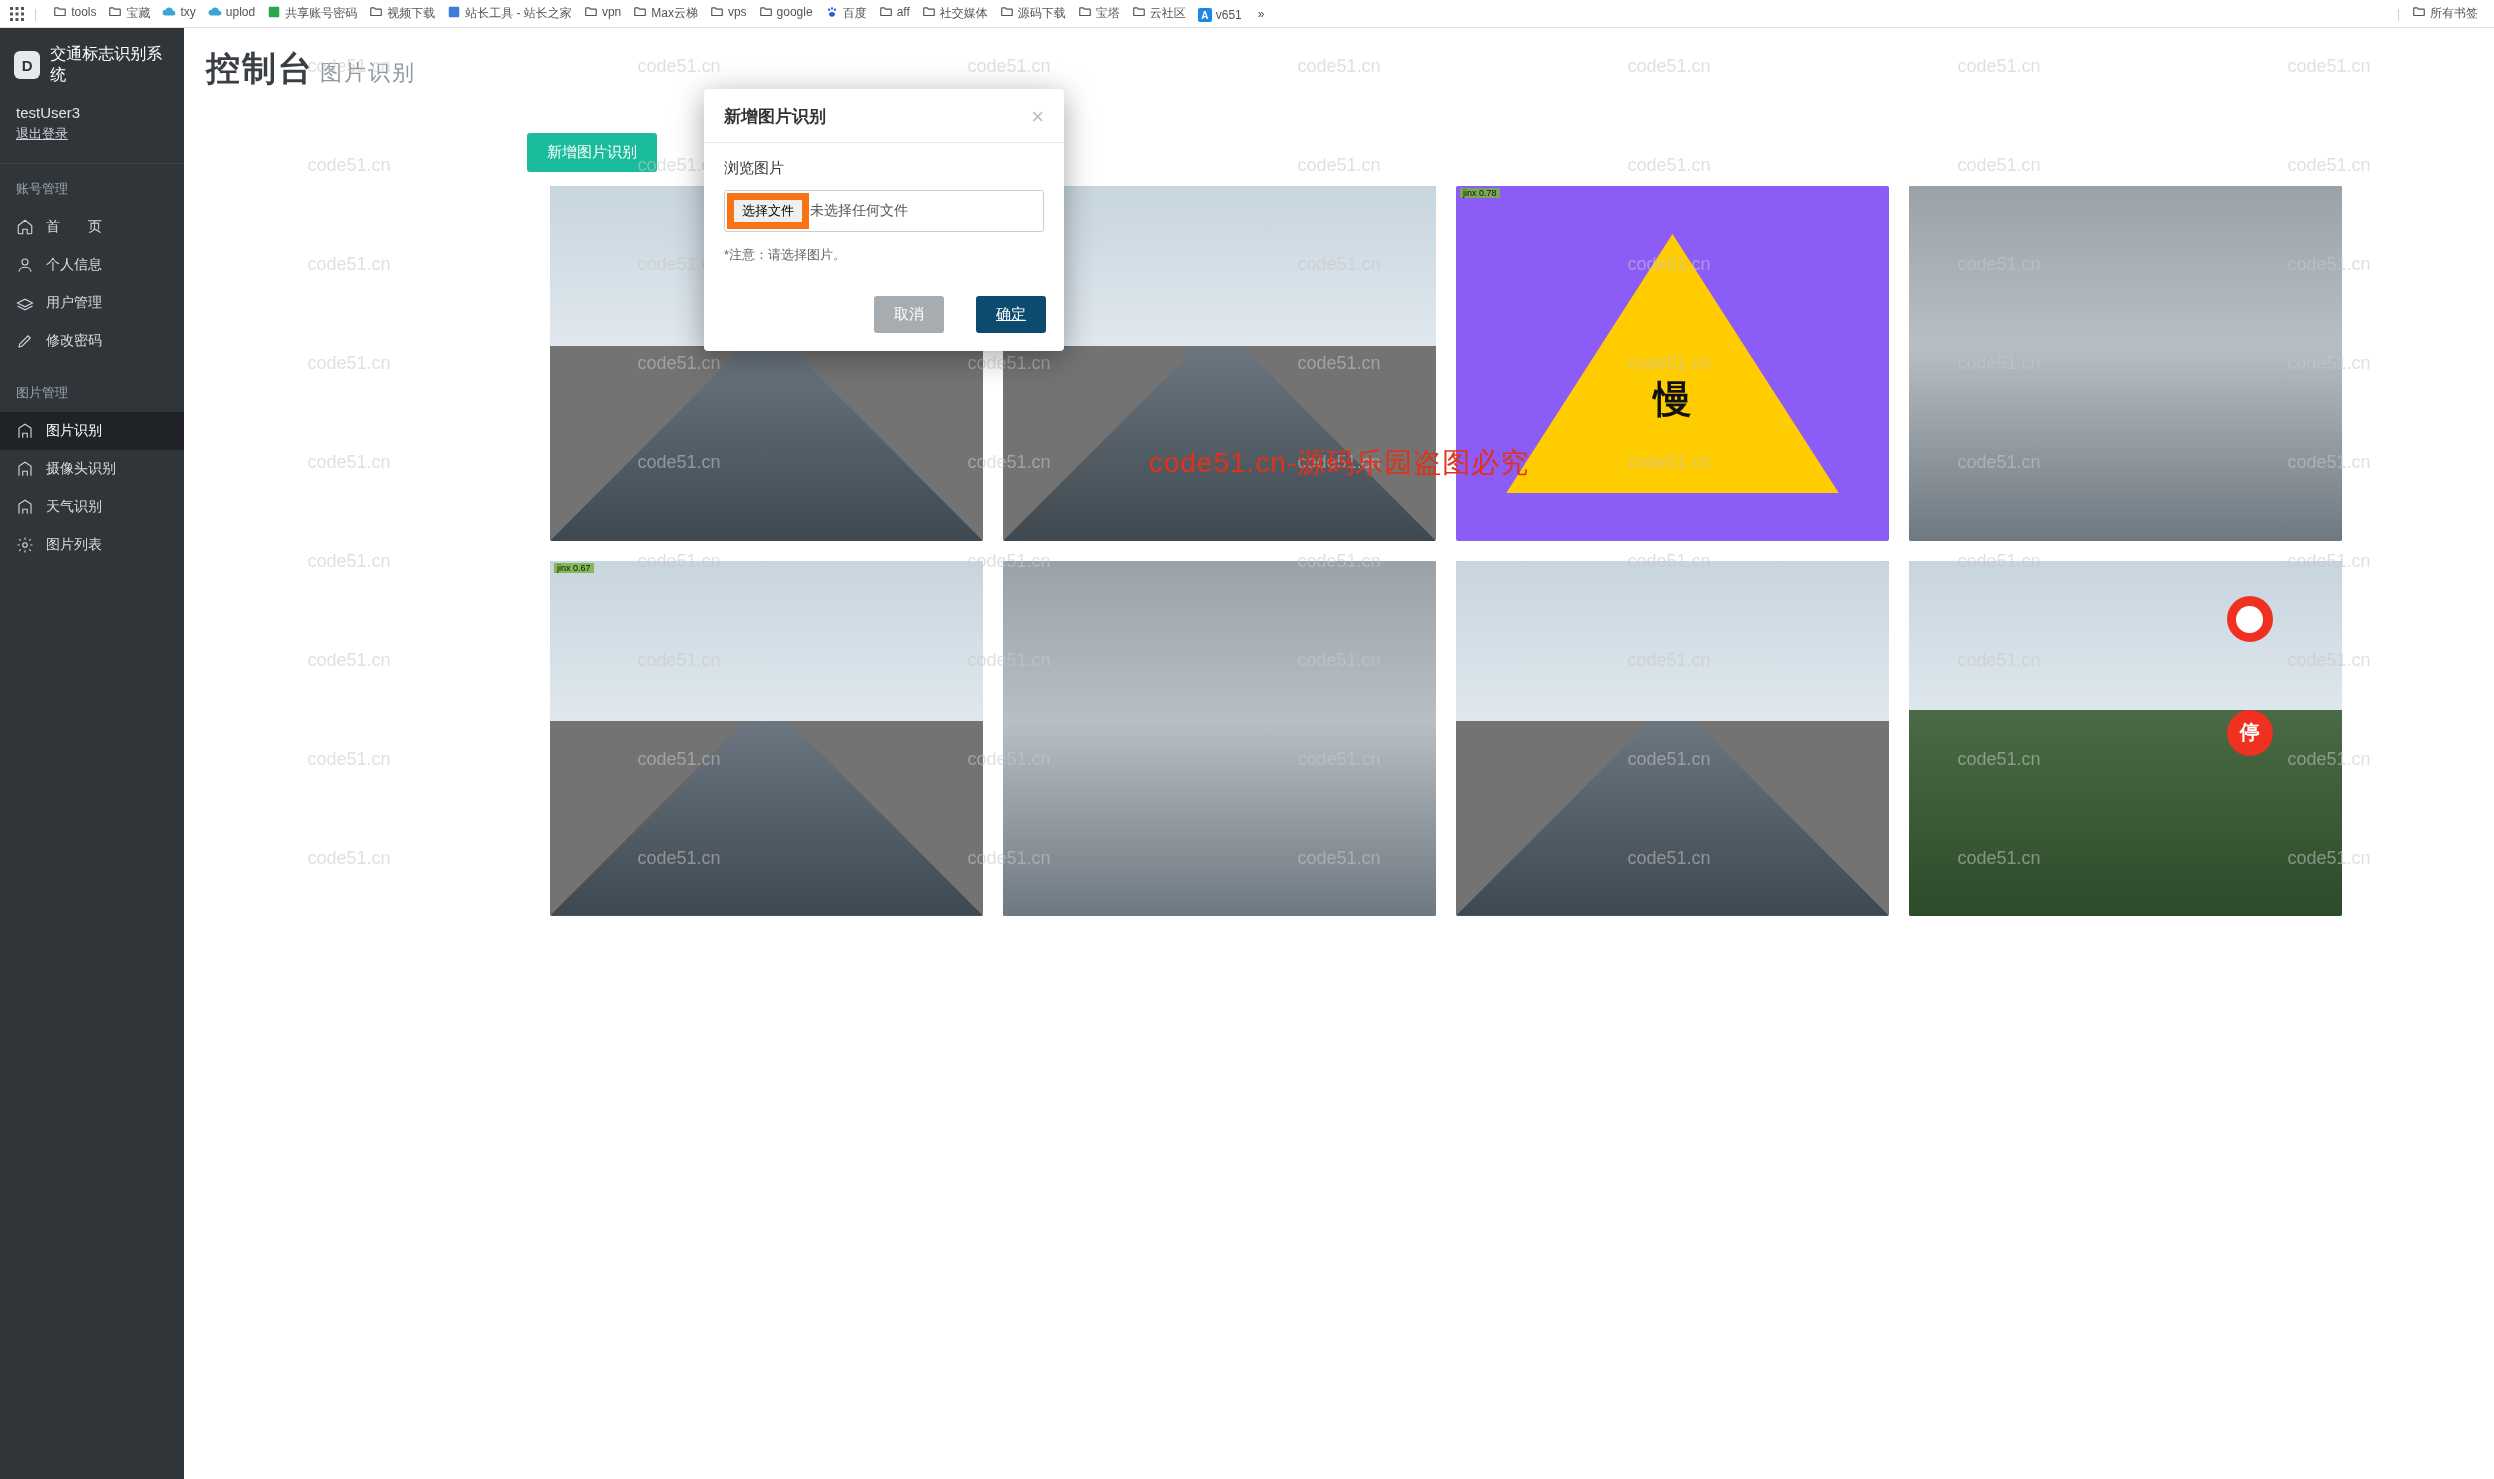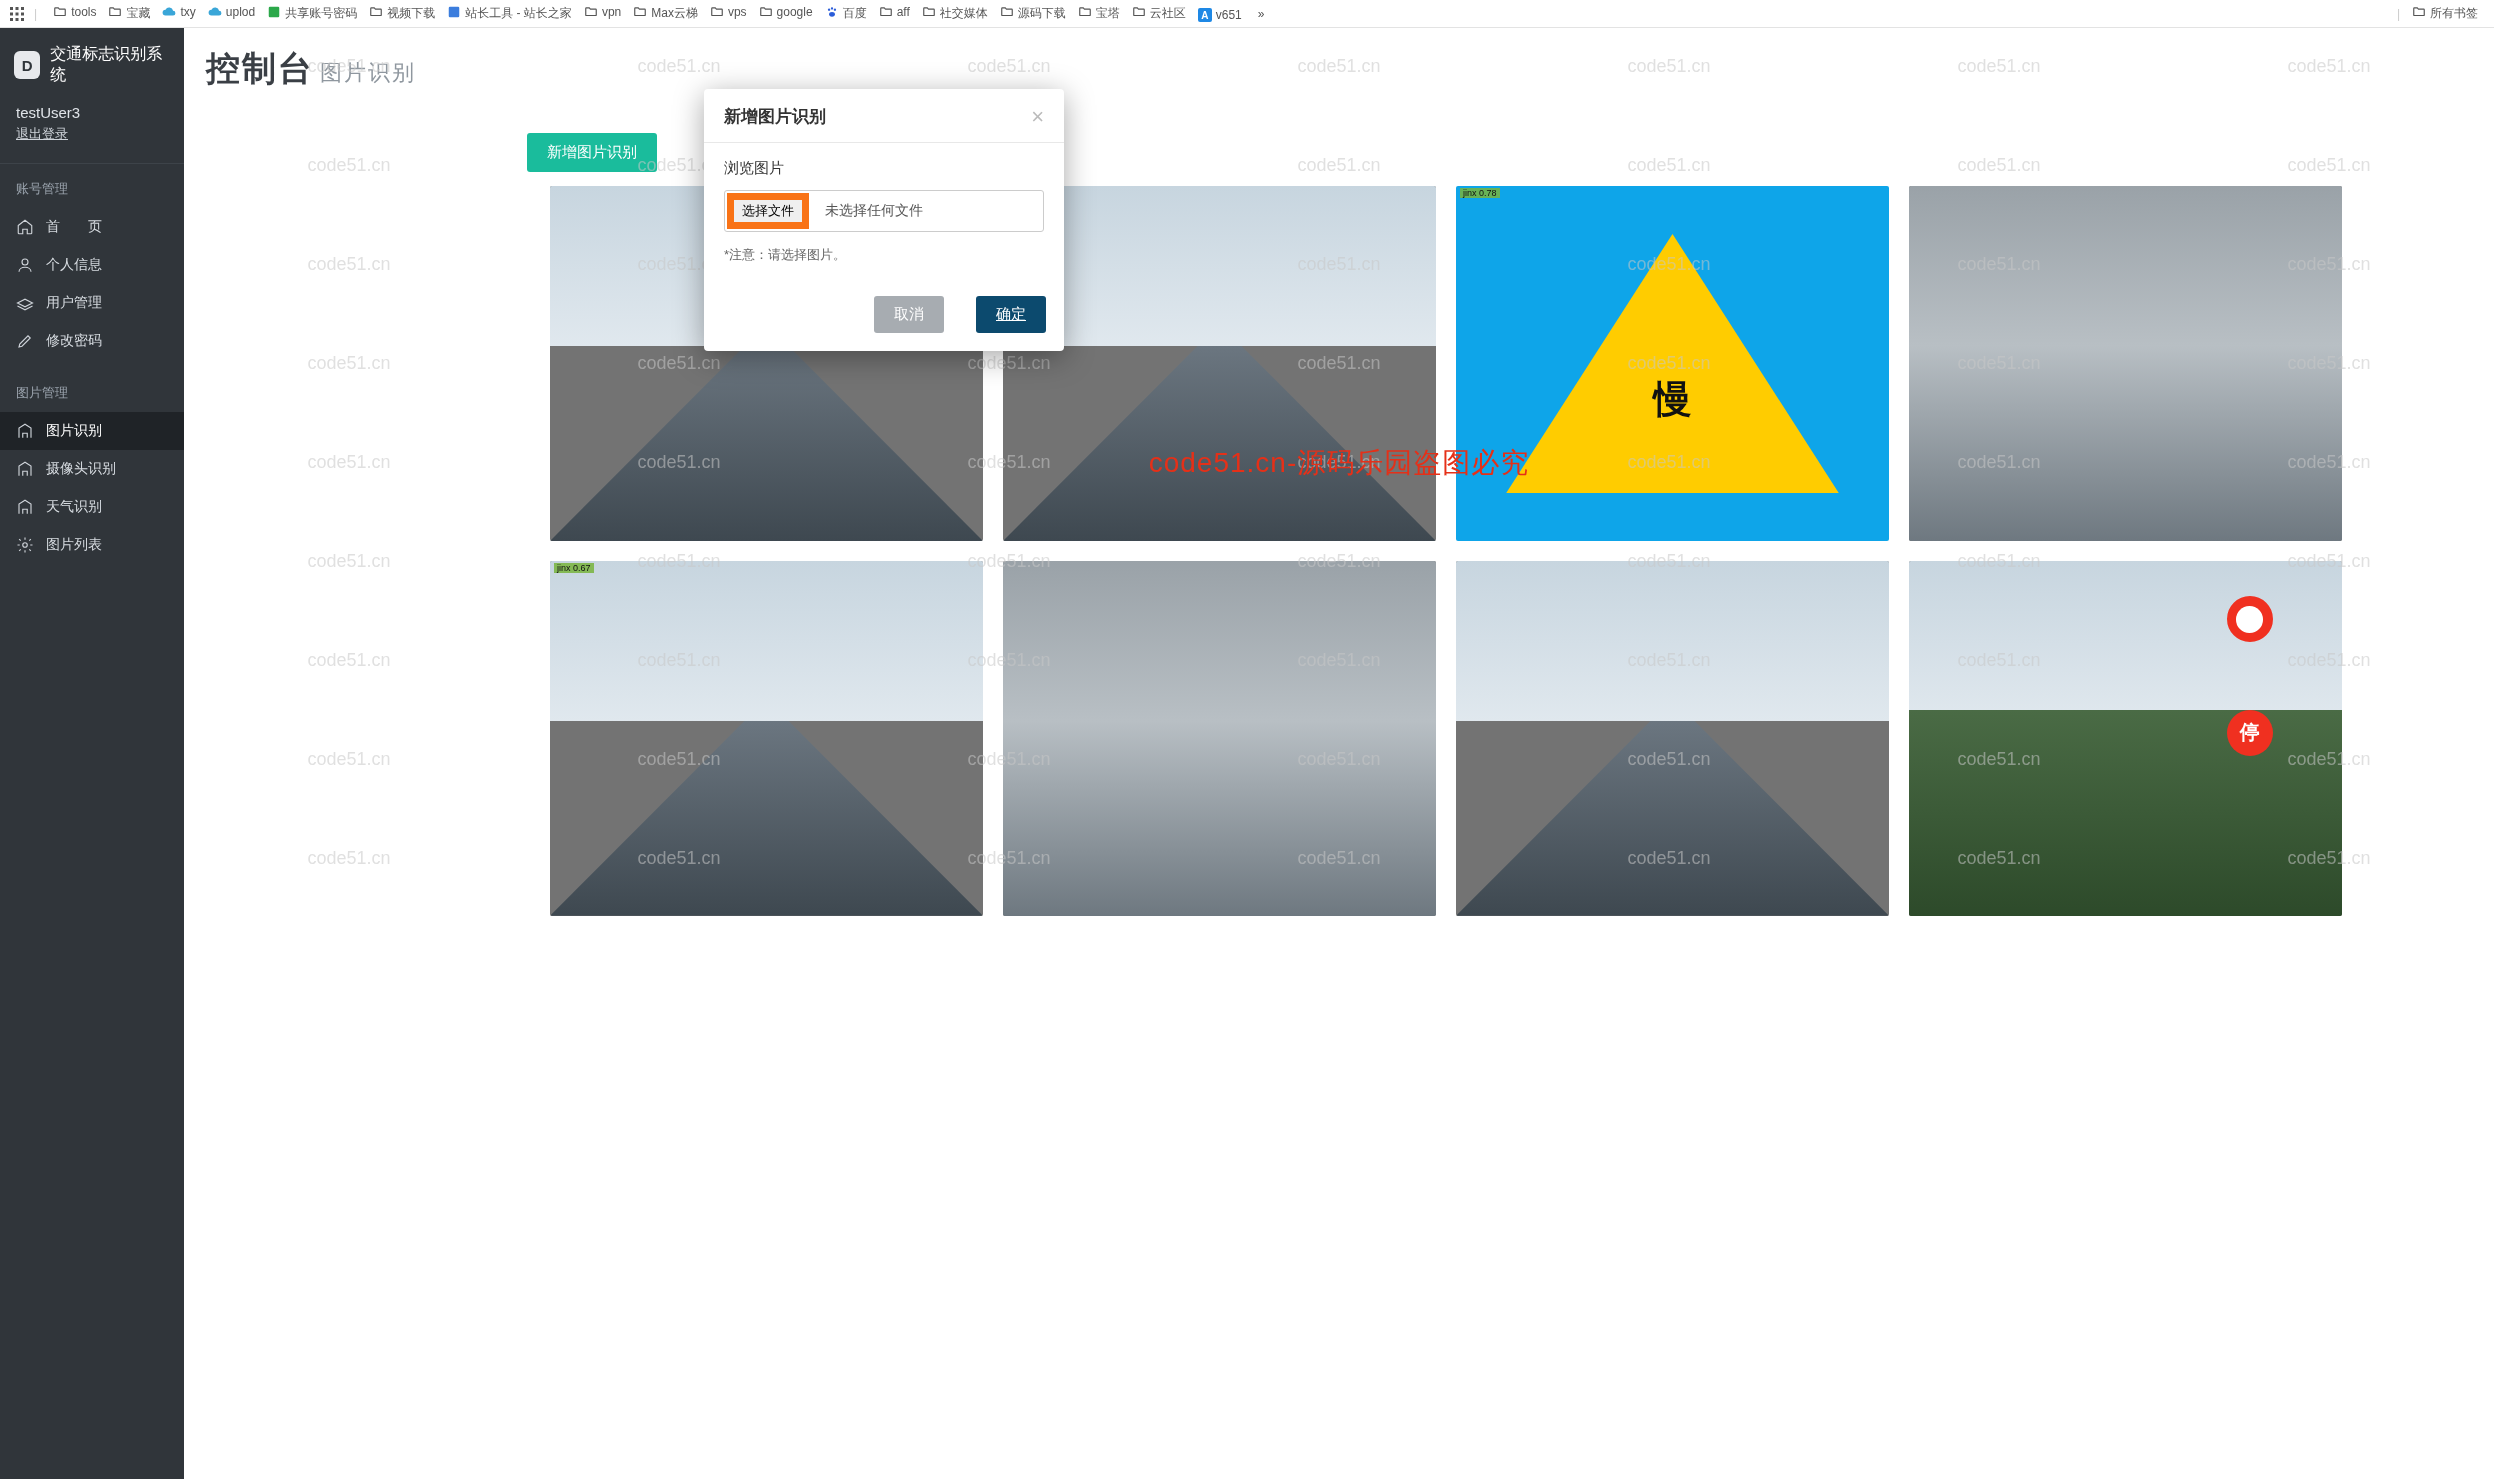--- a/index.html
+++ b/index.html
@@ -50,21 +50,21 @@
 .content-panel::-webkit-scrollbar-thumb { background:#bcbcbc; border-radius:7px; }
 .content-panel::-webkit-scrollbar-track { background:#f0f0f0; }
 
 .add-btn-wrap { padding:20px 0 14px 46px; }
 .add-btn { background:#1abc9c; color:#fff; border:none; padding:10px 20px; font-size:15px; border-radius:3px; cursor:pointer; }
 
 .grid { display:grid; grid-template-columns:repeat(4,1fr); gap:20px; padding:0 38px 30px 69px; }
 .thumb { width:100%; aspect-ratio:1.22; background:#737373; border-radius:2px; overflow:hidden; position:relative; }
 .thumb-sky { position:absolute; inset:0 0 55% 0; background:linear-gradient(#c7d5df,#e0e8ee); }
 .thumb-road { position:absolute; inset:45% 0 0 0; background:linear-gradient(#6b7680,#3e4850); clip-path:polygon(45% 0,55% 0,100% 100%,0 100%); }
-.thumb-warn { background:#0ea5e9; }
+.thumb-warn { background:#8b5cf6; }
 .thumb-warn::after { content:""; position:absolute; left:10%; right:10%; top:12%; bottom:12%; background:#ffcc00; clip-path:polygon(50% 2%,98% 98%,2% 98%); }
 .thumb-warn-txt { position:absolute; left:0; right:0; top:53%; text-align:center; font-size:38px; font-weight:700; color:#111; z-index:2; }
 .thumb-label { position:absolute; top:2px; left:4px; background:rgba(120,180,60,0.85); color:#111; font-size:9px; padding:0 3px; z-index:3; }
 .thumb-trees { position:absolute; inset:42% 0 0 0; background:linear-gradient(#4a6b45,#2d4a2a); }
 .thumb-rain { position:absolute; inset:0; background:linear-gradient(#9aa2a8,#b8bfc4 45%,#6e7880); }
 .thumb-sign-noturn { position:absolute; right:16%; top:10%; width:46px; height:46px; border-radius:50%; background:#f03020; border:4px solid #f03020; display:flex; align-items:center; justify-content:center; }
 .thumb-sign-noturn::after { content:""; width:70%; height:70%; background:#fff; border-radius:50%; }
 .thumb-sign-stop { position:absolute; right:16%; top:42%; width:46px; height:46px; border-radius:50%; background:#f03020; color:#fff; display:flex; align-items:center; justify-content:center; font-size:20px; font-weight:700; }
 
 
@@ -75,21 +75,21 @@
 
 .modal-backdrop { position:absolute; inset:0; z-index:4; }
 .modal { position:absolute; top:61px; left:520px; width:360px; background:#fff; border-radius:4px; box-shadow:0 6px 30px rgba(0,0,0,0.35); z-index:6; }
 .modal-header { padding:16px 20px 14px; border-bottom:1px solid #e8e8e8; display:flex; justify-content:space-between; align-items:center; }
 .modal-title { font-size:17px; font-weight:600; color:#333; }
 .modal-close { color:#bbb; font-size:22px; cursor:pointer; line-height:1; }
 .modal-body { padding:16px 20px 20px; }
 .mb-label { font-size:15px; color:#333; margin-bottom:12px; }
 .file-row { border:1px solid #ccc; border-radius:3px; padding:2px; display:flex; align-items:center; font-size:14px; }
 .file-btn { border:7px solid #f97316; background:#efefef; padding:2px 8px; font-size:13px; cursor:pointer; }
-.file-txt { padding-left:16px; color:#555; }
+.file-txt { padding-left:1px; color:#555; }
 .mb-note { margin-top:14px; font-size:13px; color:#666; }
 .modal-footer { padding:12px 18px 18px; display:flex; justify-content:flex-end; gap:12px; }
 .btn { border:none; padding:9px 20px; font-size:15px; border-radius:3px; cursor:pointer; color:#fff;margin-left:20px; }
 .btn-cancel { background:#a7acb1; }
 .btn-ok { background:#0c4a6e;text-decoration:underline; }
 </style>
 </head>
 <body>
 
 <div class="bookmark-bar">

